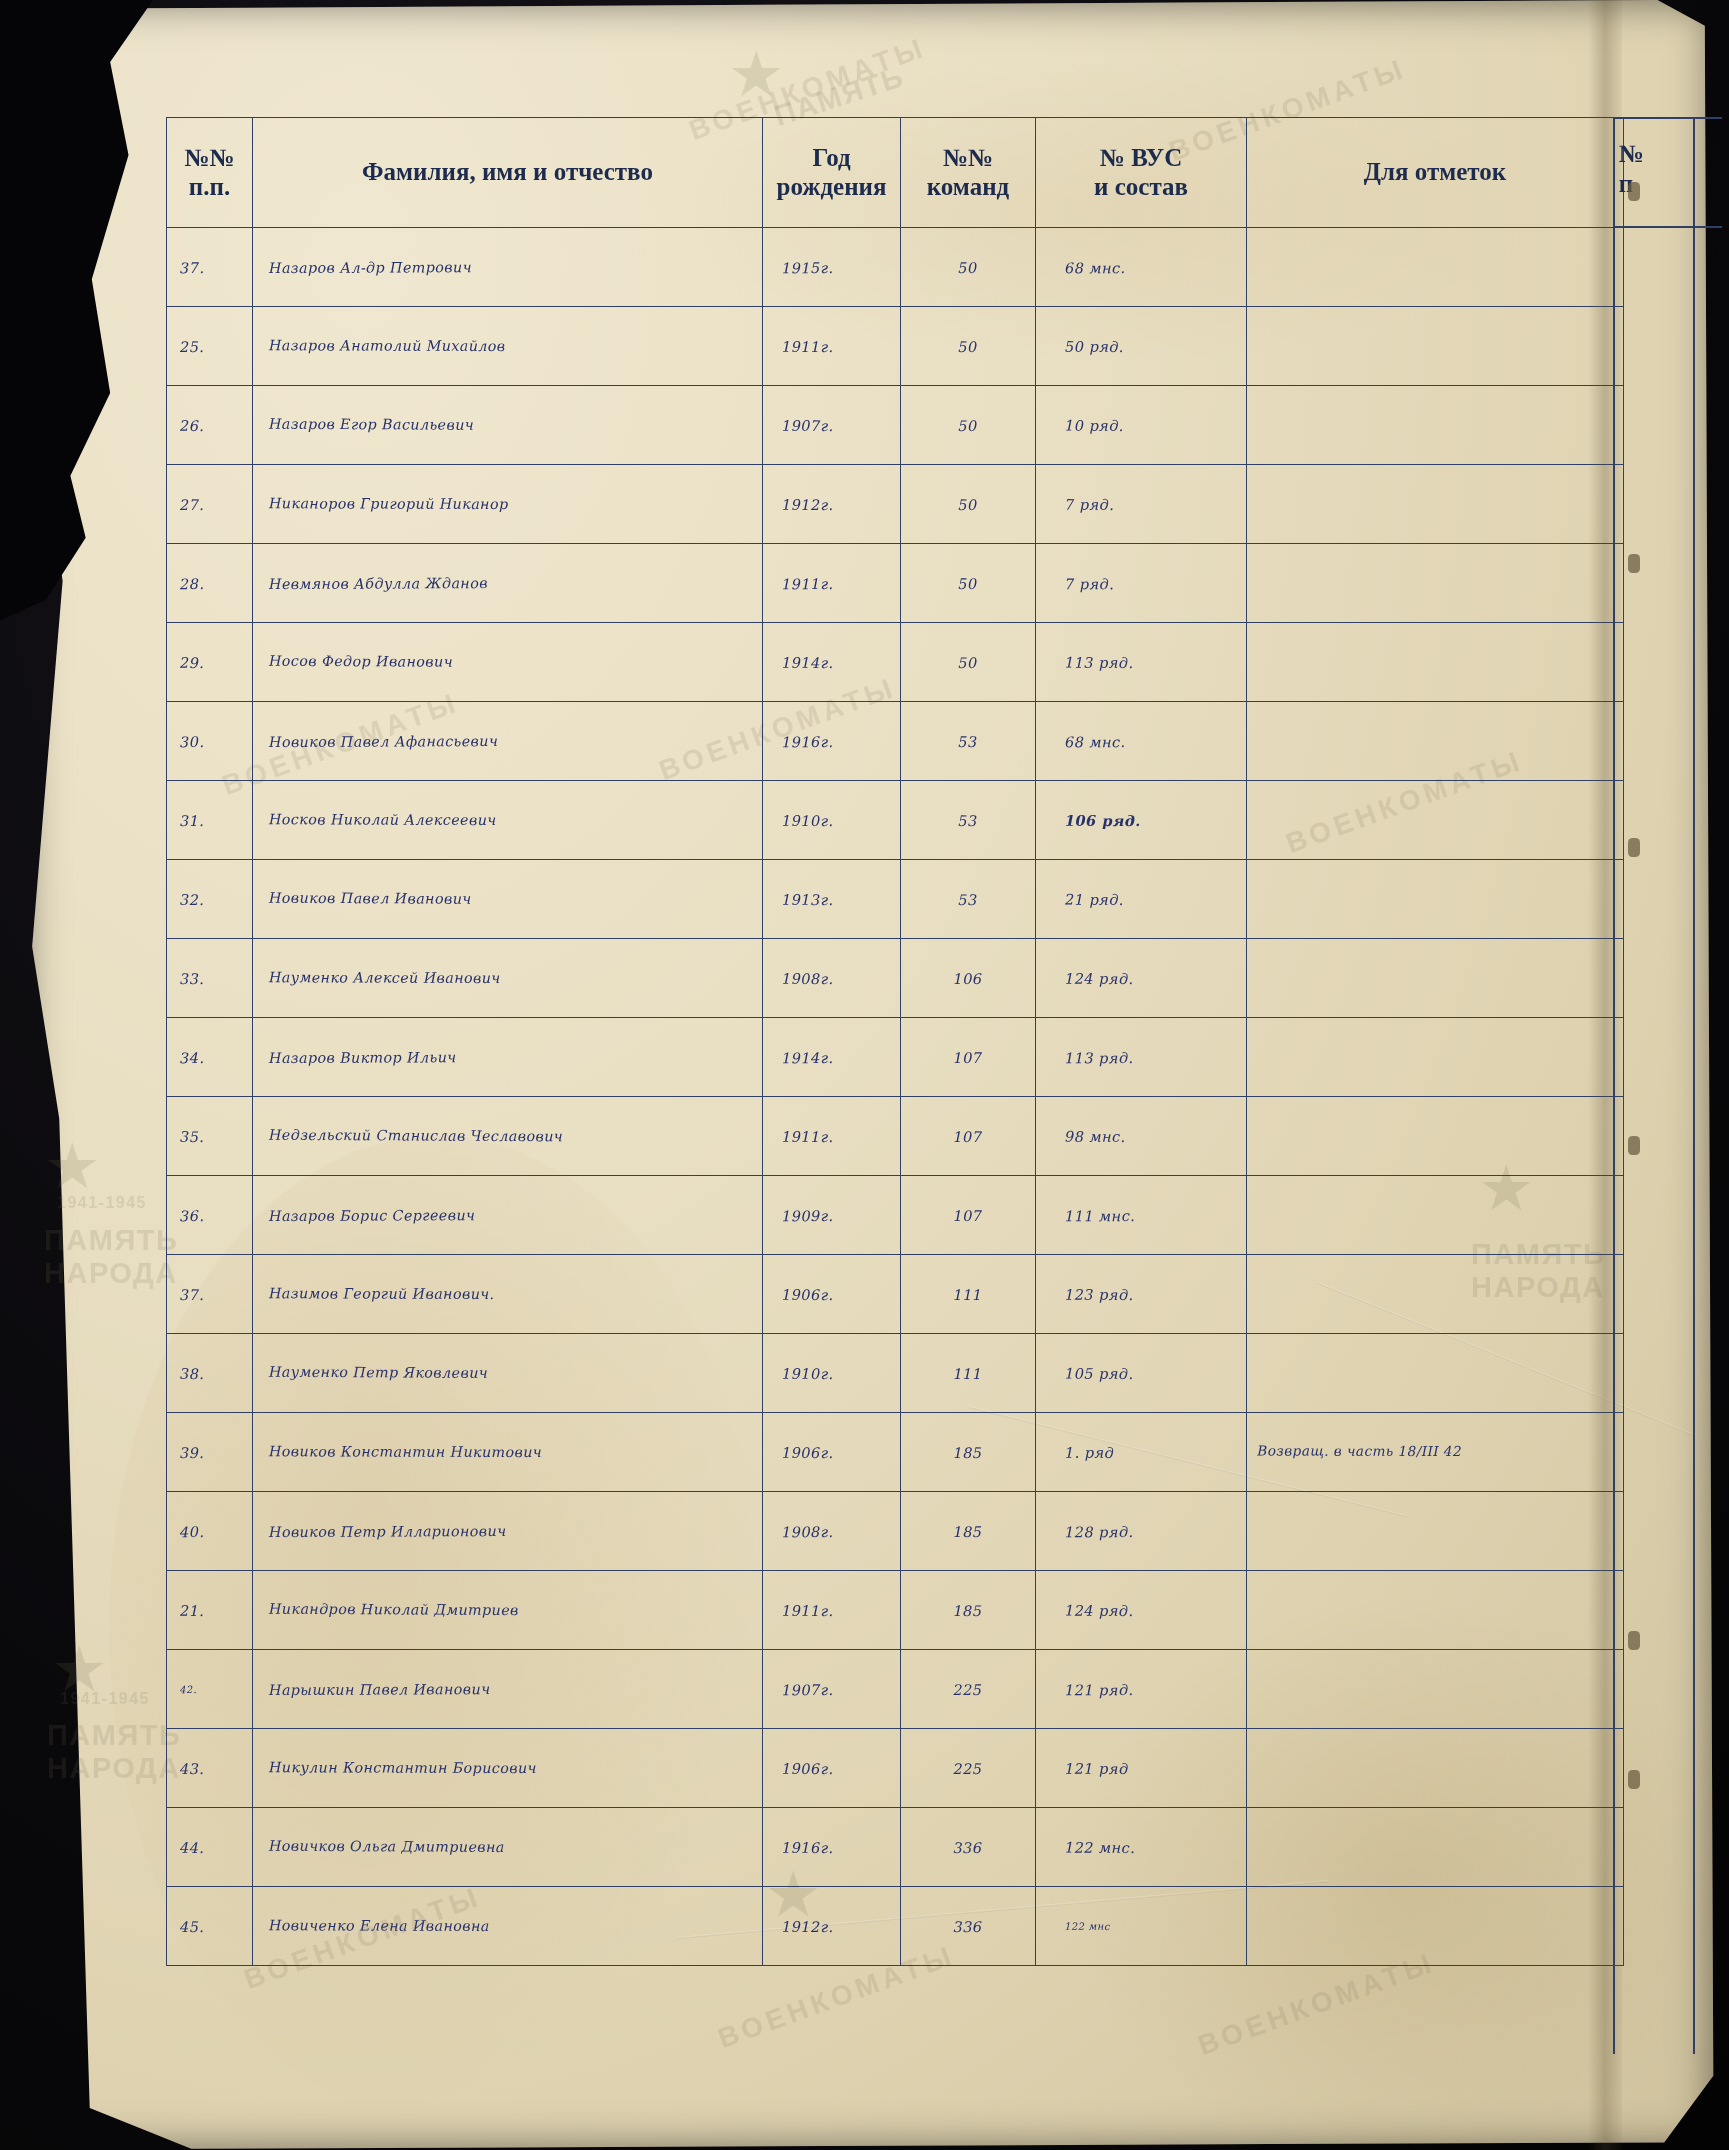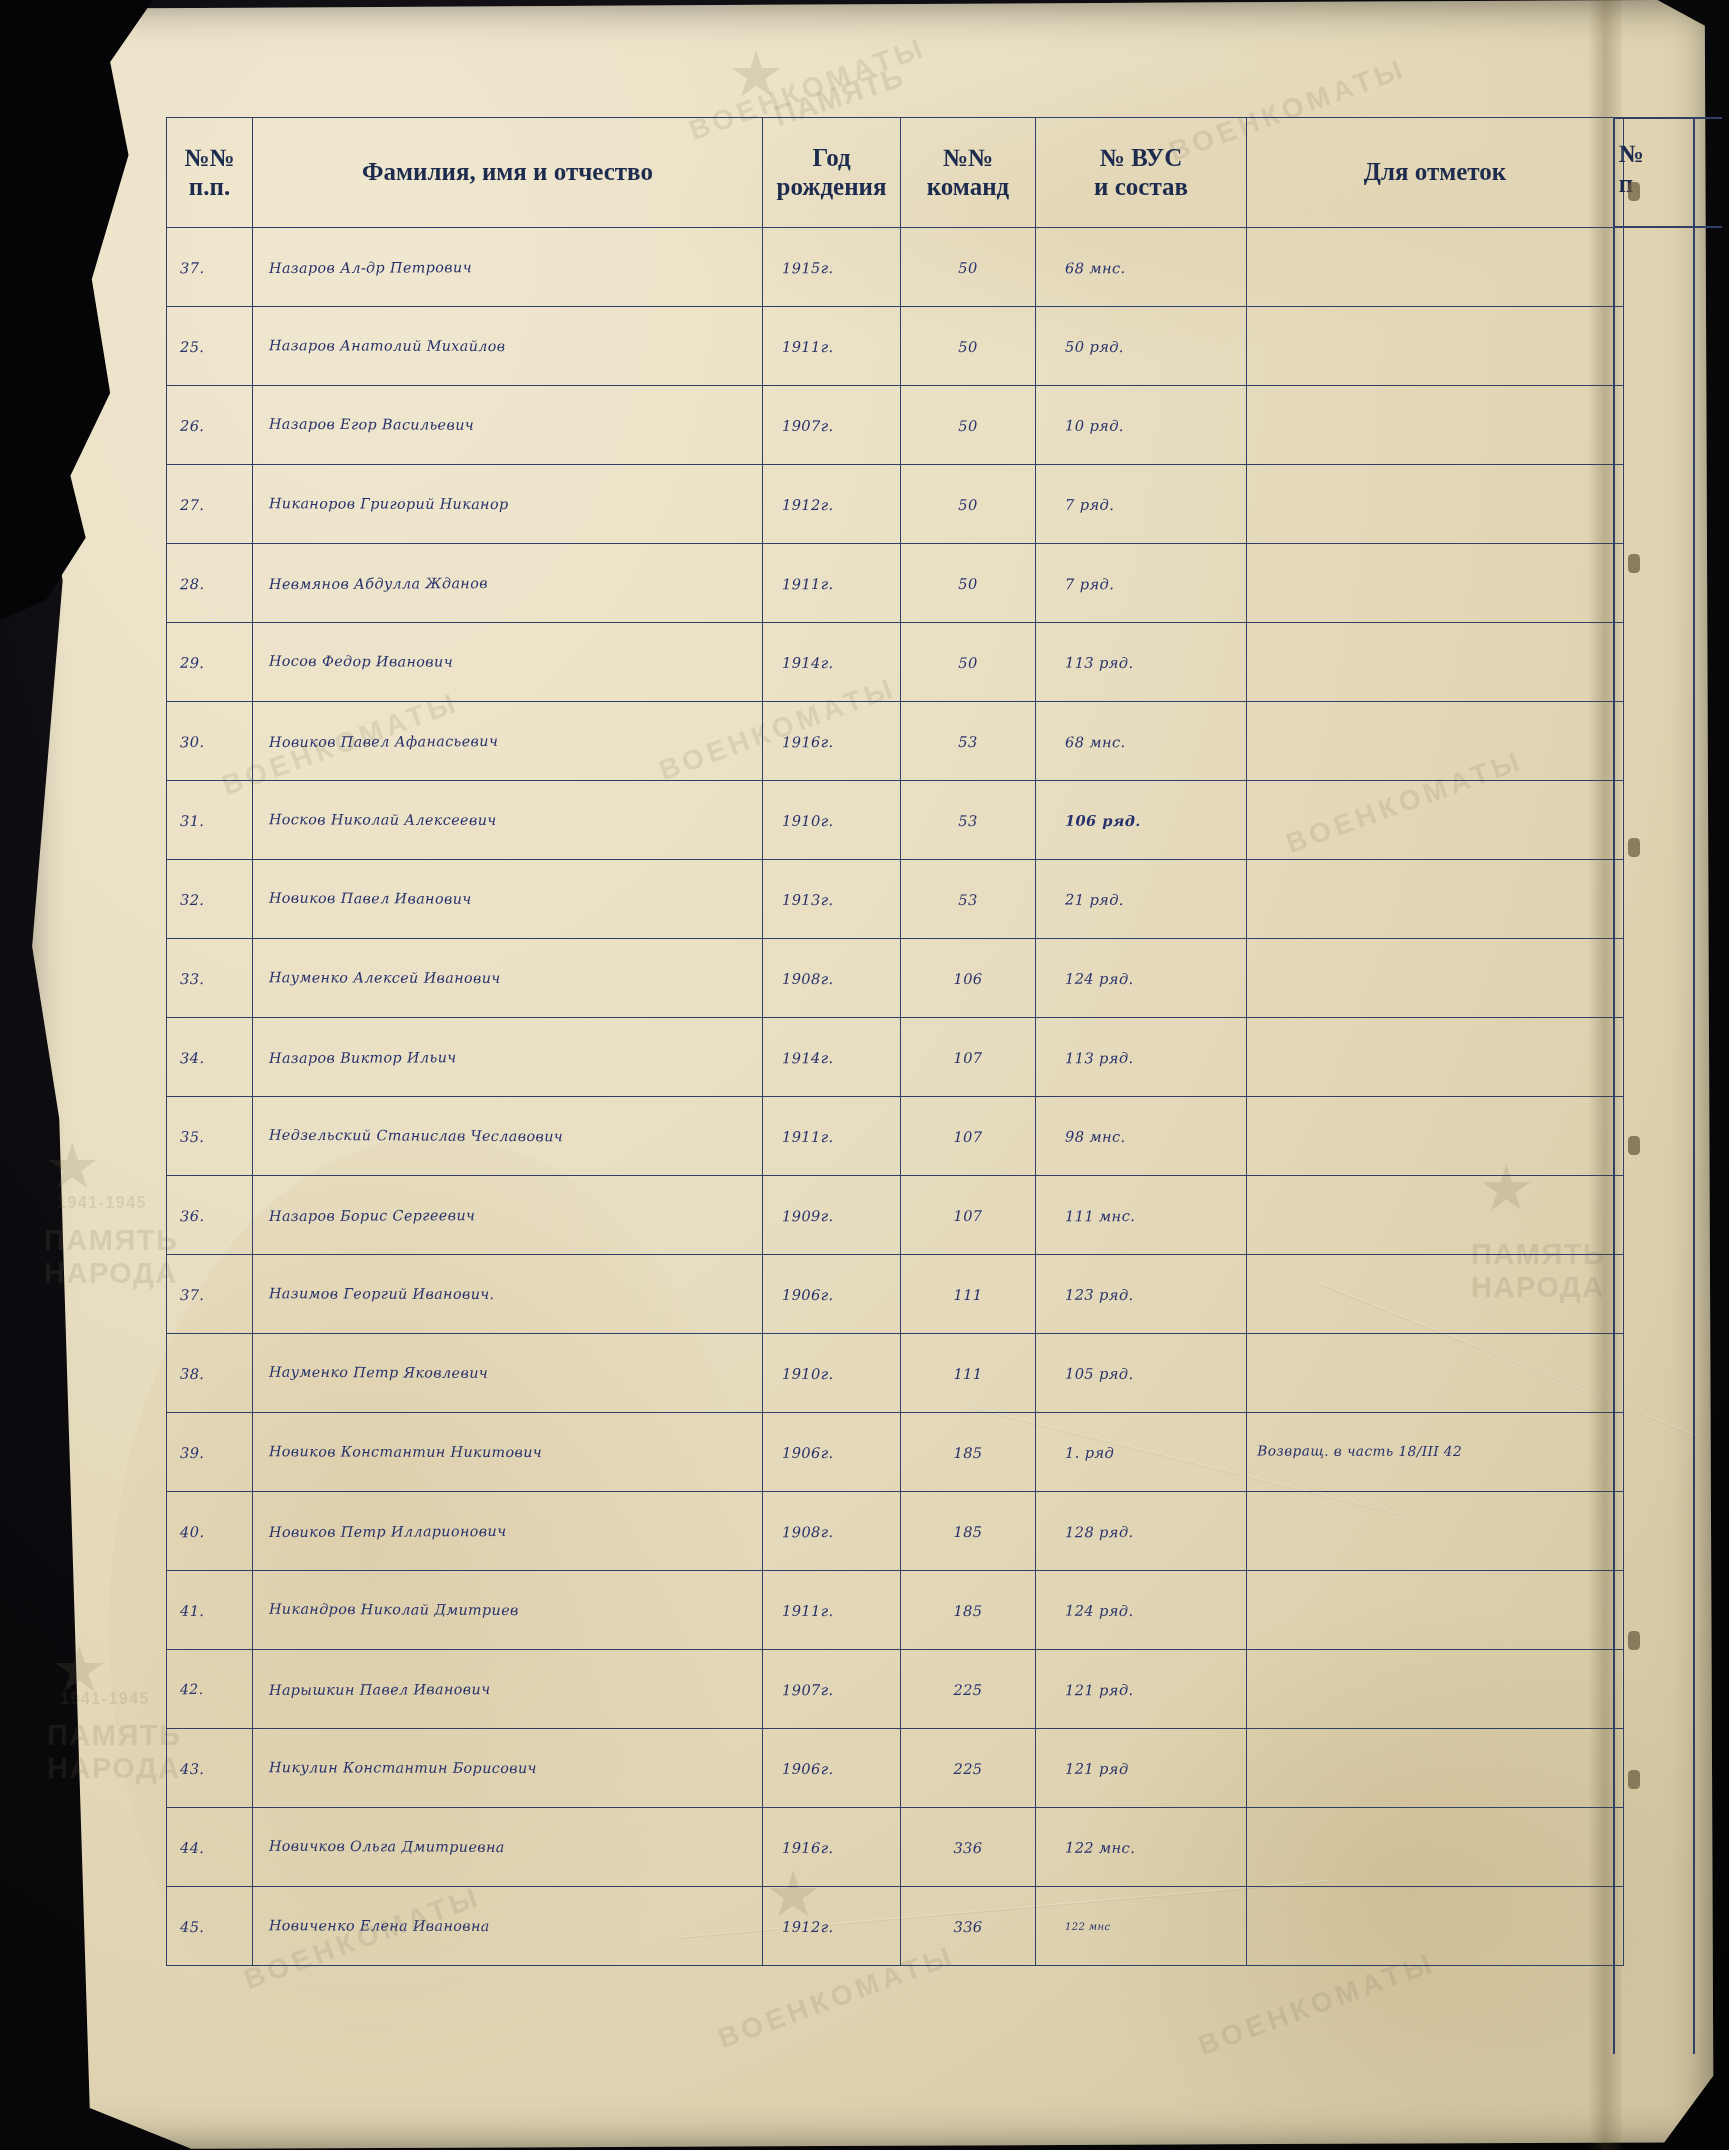--- a/index.html
+++ b/index.html
@@ -642,41 +642,41 @@
             </td>
             <td class="vus">
               <span class="hw" style="font-size: 14.6px;">128 ряд.</span>
             </td>
             <td class="notes">
               <span class="hw" style="font-size: 13.7px;"></span>
             </td>
           </tr>
           <tr>
             <td class="num">
-              <span class="hw" style="font-size: 14.6px;">41.</span>
+              <span class="hw" style="font-size: 14.6px;">21.</span>
             </td>
             <td class="name">
               <span class="hw" style="font-size: 14.3px;">Никандров Николай Дмитриев</span>
             </td>
             <td class="year">
               <span class="hw" style="font-size: 14.6px;">1911г.</span>
             </td>
             <td class="team">
               <span class="hw" style="font-size: 14.6px;">185</span>
             </td>
             <td class="vus">
               <span class="hw" style="font-size: 14.6px;">124 ряд.</span>
             </td>
             <td class="notes">
               <span class="hw" style="font-size: 13.7px;"></span>
             </td>
           </tr>
           <tr>
             <td class="num">
-              <span class="hw" style="font-size: 14px;">42.</span>
+              <span class="hw" style="font-size: 10px;">42.</span>
             </td>
             <td class="name">
               <span class="hw" style="font-size: 14.3px;">Нарышкин Павел Иванович</span>
             </td>
             <td class="year">
               <span class="hw" style="font-size: 14.6px;">1907г.</span>
             </td>
             <td class="team">
               <span class="hw" style="font-size: 14.6px;">225</span>
             </td>

